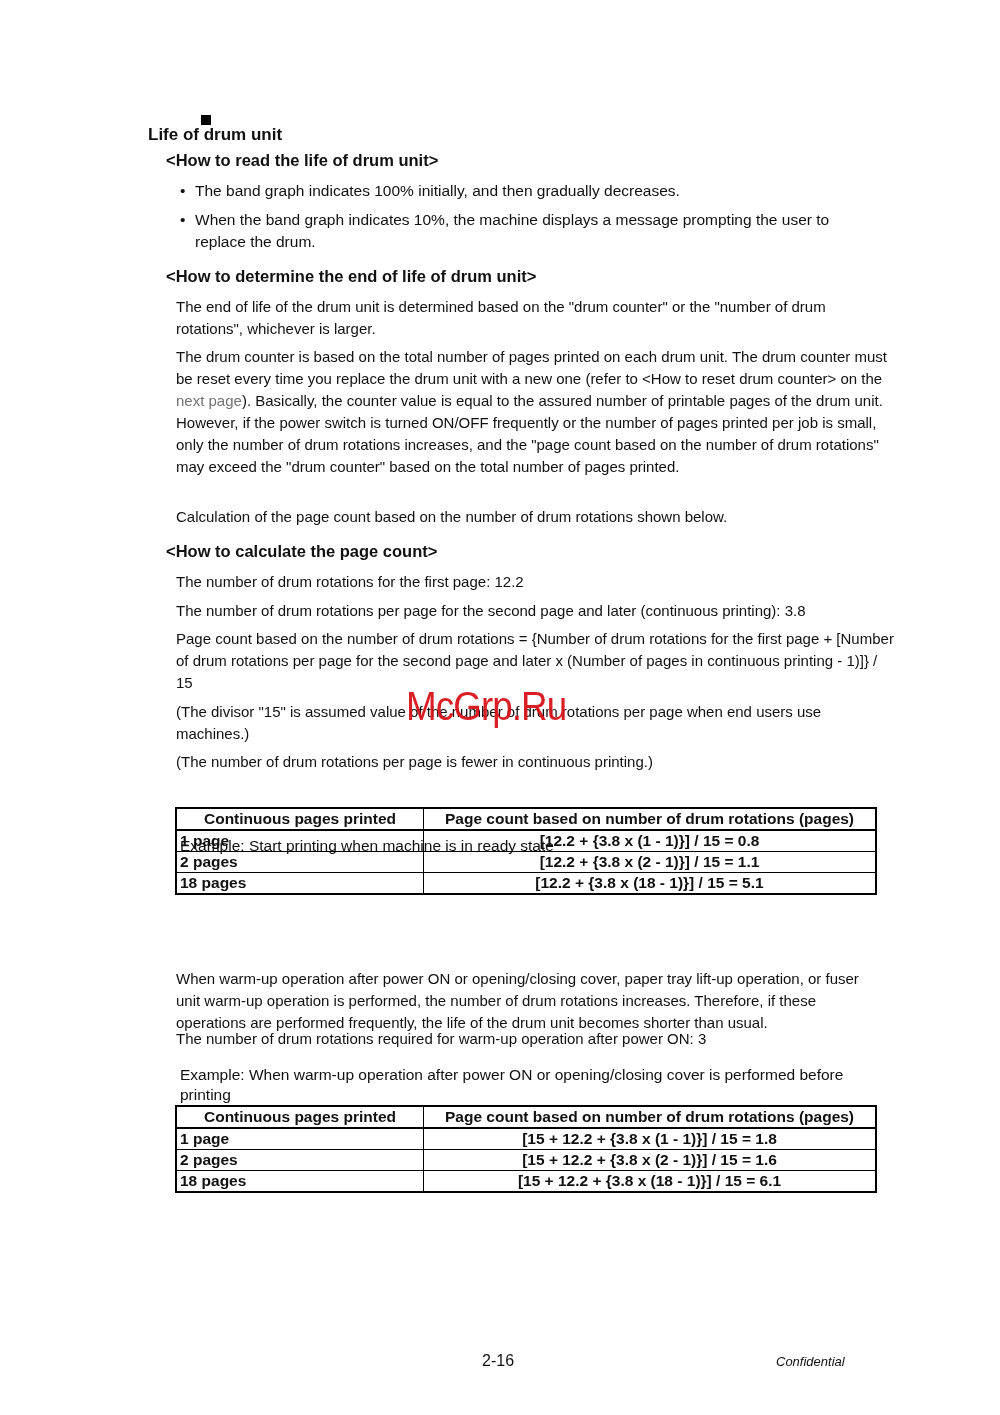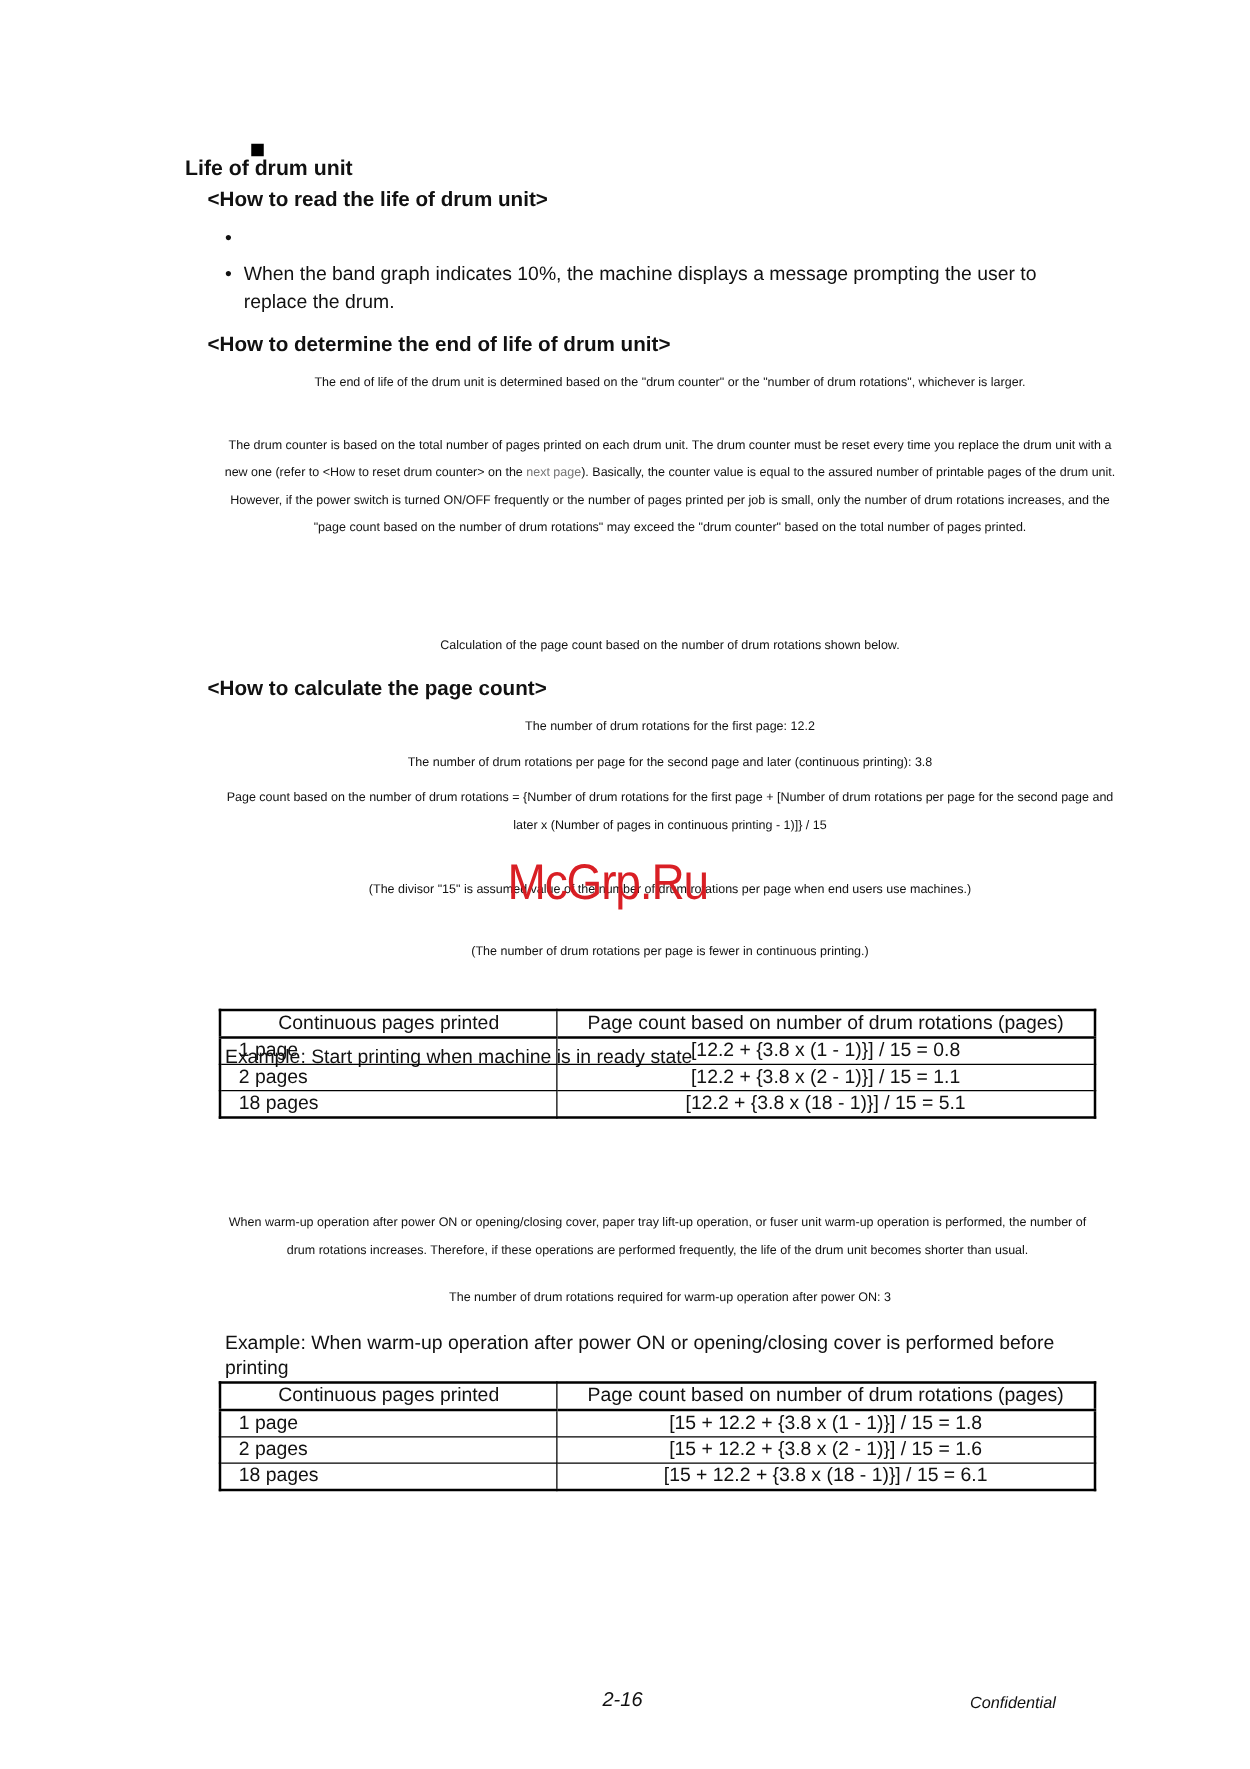--- a/index.html
+++ b/index.html
@@ -4,55 +4,56 @@
 <style>
   html, body { margin: 0; padding: 0; background: #ffffff; }
   body {
     width: 1000px; height: 1415px; position: relative; overflow: hidden;
     font-family: "Liberation Sans", sans-serif; color: #111;
   }
   .abs { position: absolute; }
   .h1 { left: 148px; top: 115px; font-size: 17px; font-weight: bold; display: flex; align-items: center; flex-direction: column; }
   .h1 .sq { width: 10px; height: 10px; background: #000; margin-right: 18px; display: inline-block; }
   .h2 { left: 166px; font-size: 16.5px; font-weight: bold; }
-  .p { left: 176px; width: 720px; font-size: 10px; line-height: 22px; text-align: center; }
+  .p { left: 176px; width: 720px; font-size: 15px; line-height: 22px; }
   .bullet { left: 180px; width: 700px; font-size: 15.5px; line-height: 22px; display: flex; }
   .bullet .dot { width: 15px; flex: none; }
   .caption { left: 180px; width: 700px; font-size: 15.5px; line-height: 20px; }
   table.dt {
     position: absolute; left: 175px; width: 702px; border-collapse: collapse;
     font-size: 15.5px; border: 2px solid #000;
   }
   table.dt td, table.dt th {
-    border: 1px solid #000; padding: 0 14px; height: 20px; font-weight: normal; line-height: 20px;
+    border: 1px solid #000; padding: 0 3px; height: 20px; font-weight: bold; line-height: 20px;
   }
   table.dt th.c1 { width: 240px; text-align: center; }
   table.dt th.c2 { text-align: center; }
   table.dt tr.hdr th { border-bottom: 2px solid #000; }
   table.dt td.left { text-align: left; }
   table.dt td.center { text-align: center; }
   .link { color: #737373; }
   .watermark {
     left: 406px; top: 684px; font-size: 40px; color: #d8141a; font-family: "Liberation Sans", sans-serif;
     letter-spacing: -1px; transform: scaleX(0.92); transform-origin: left top; opacity: 0.95;
   }
-  .footer-page { left: 482px; top: 1352px; font-size: 16px; font-style: italic; }
+  .footer-page { left: 482px; top: 1352px; font-size: 16px; }
   .footer-conf { left: 776px; top: 1354px; font-size: 13px; font-style: italic; }
 </style>
 </head>
 <body>
 
 <div class="abs h1">
   <span class="sq"></span>
   <span>Life of drum unit</span>
 </div>
 
 <div class="abs h2" style="top:151px;">&lt;How to read the life of drum unit&gt;</div>
 <div class="abs bullet" style="top:180px;">
   <span class="dot">•</span>
+  <span>The band graph indicates 100% initially, and then gradually decreases.</span>
 </div>
 <div class="abs bullet" style="top:209px;">
   <span class="dot">•</span>
   <span>When the band graph indicates 10%, the machine displays a message prompting the user to replace the drum.</span>
 </div>
 
 <div class="abs h2" style="top:267px;">&lt;How to determine the end of life of drum unit&gt;</div>
 <div class="abs p" style="top:296px;">The end of life of the drum unit is determined based on the "drum counter" or the "number of drum rotations", whichever is larger.</div>
 <div class="abs p" style="top:346px;">
   <span>The drum counter is based on the total number of pages printed on each drum unit. The drum counter must be reset every time you replace the drum unit with a new one (refer to &lt;How to reset drum counter&gt; on the </span><span class="link">next page</span><span>). Basically, the counter value is equal to the assured number of printable pages of the drum unit. However, if the power switch is turned ON/OFF frequently or the number of pages printed per job is small, only the number of drum rotations increases, and the "page count based on the number of drum rotations" may exceed the "drum counter" based on the total number of pages printed.</span>

